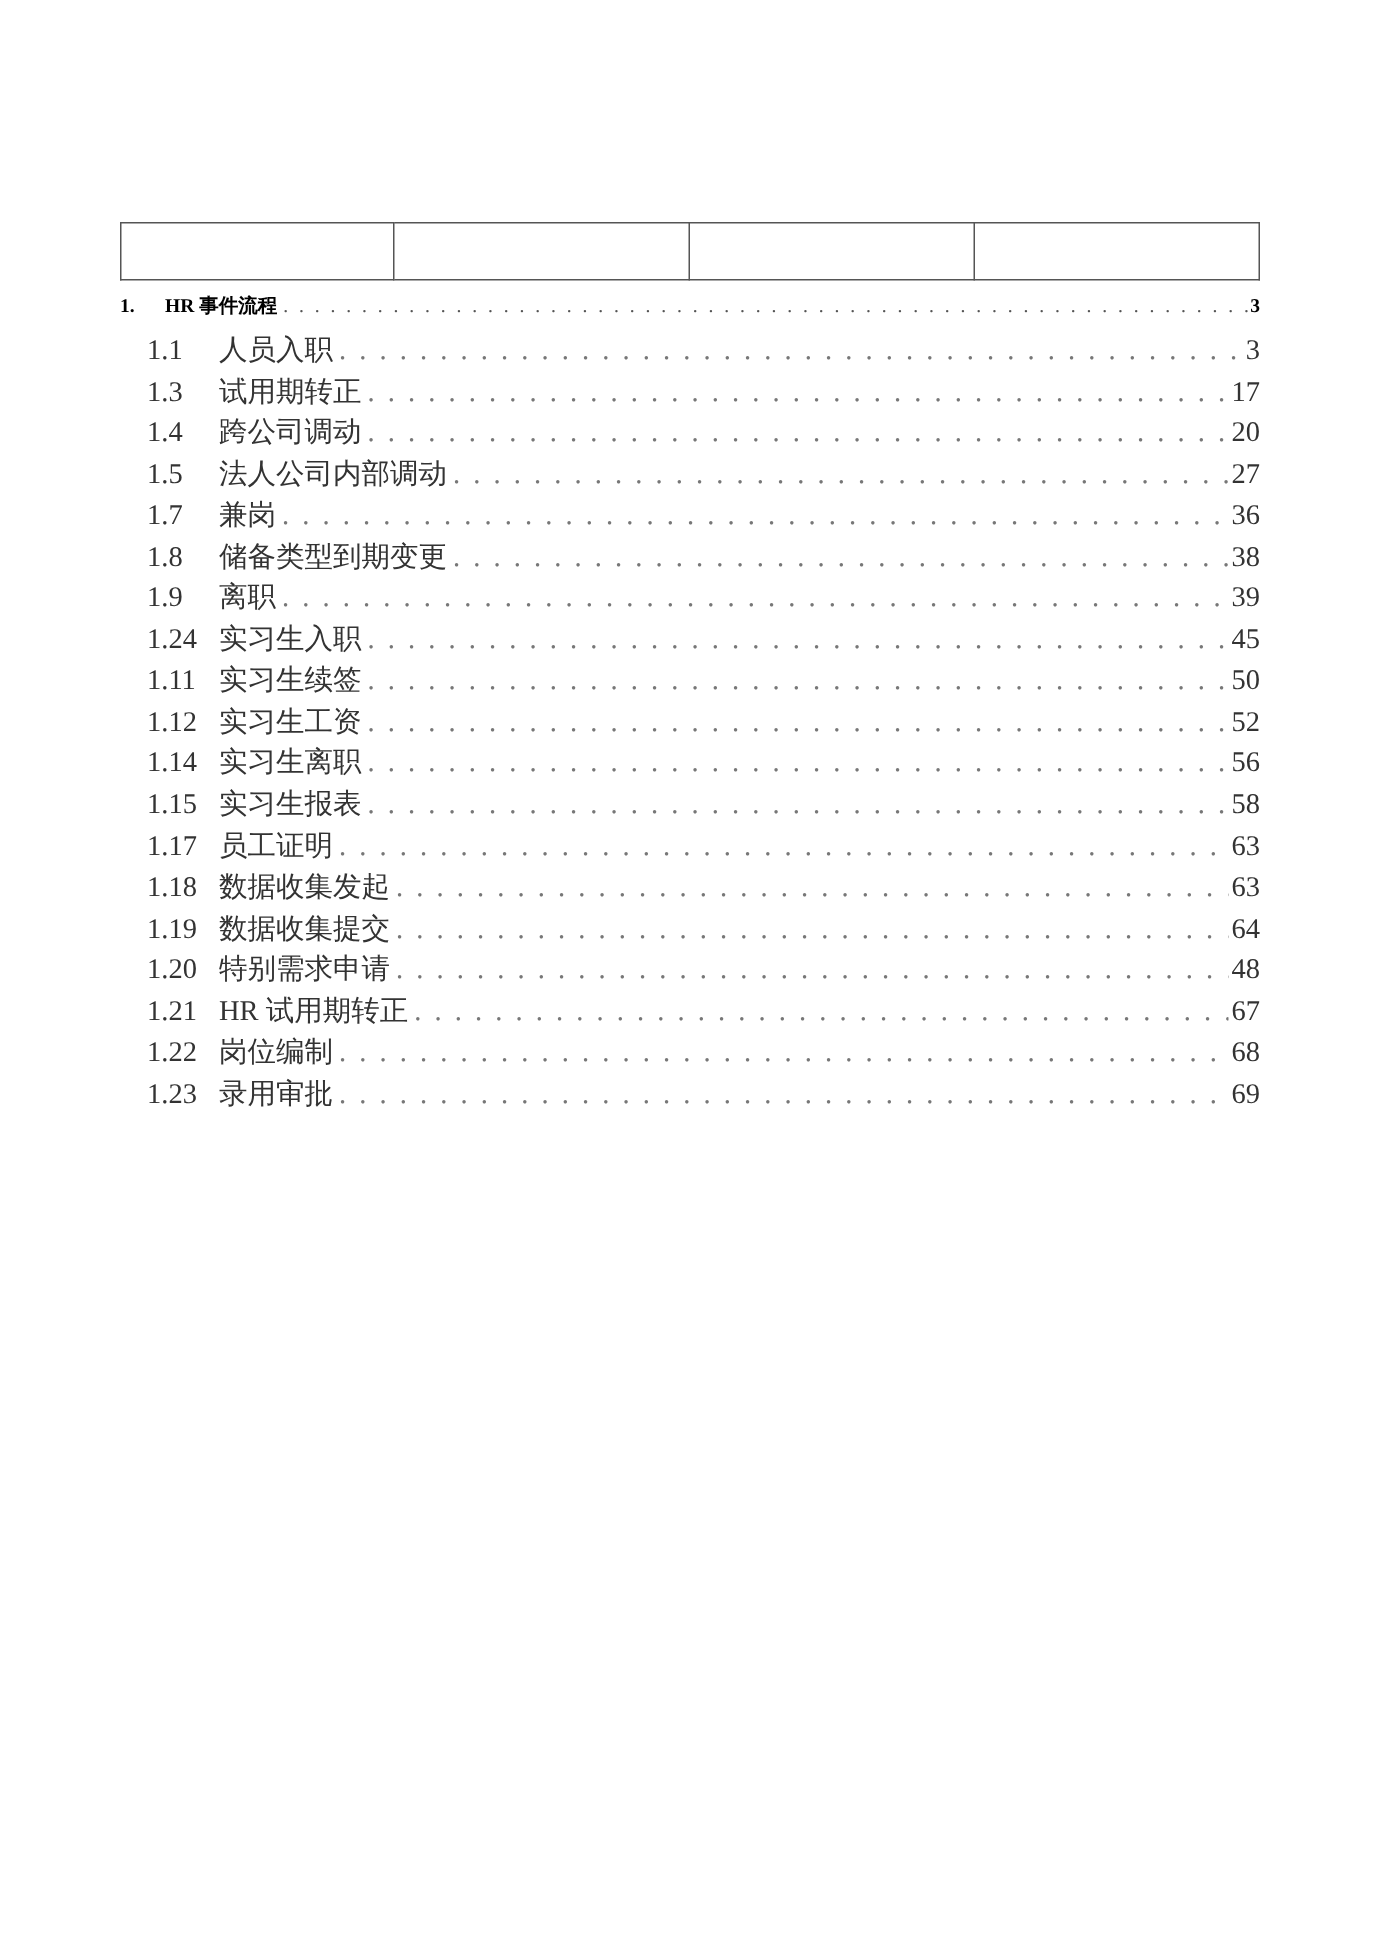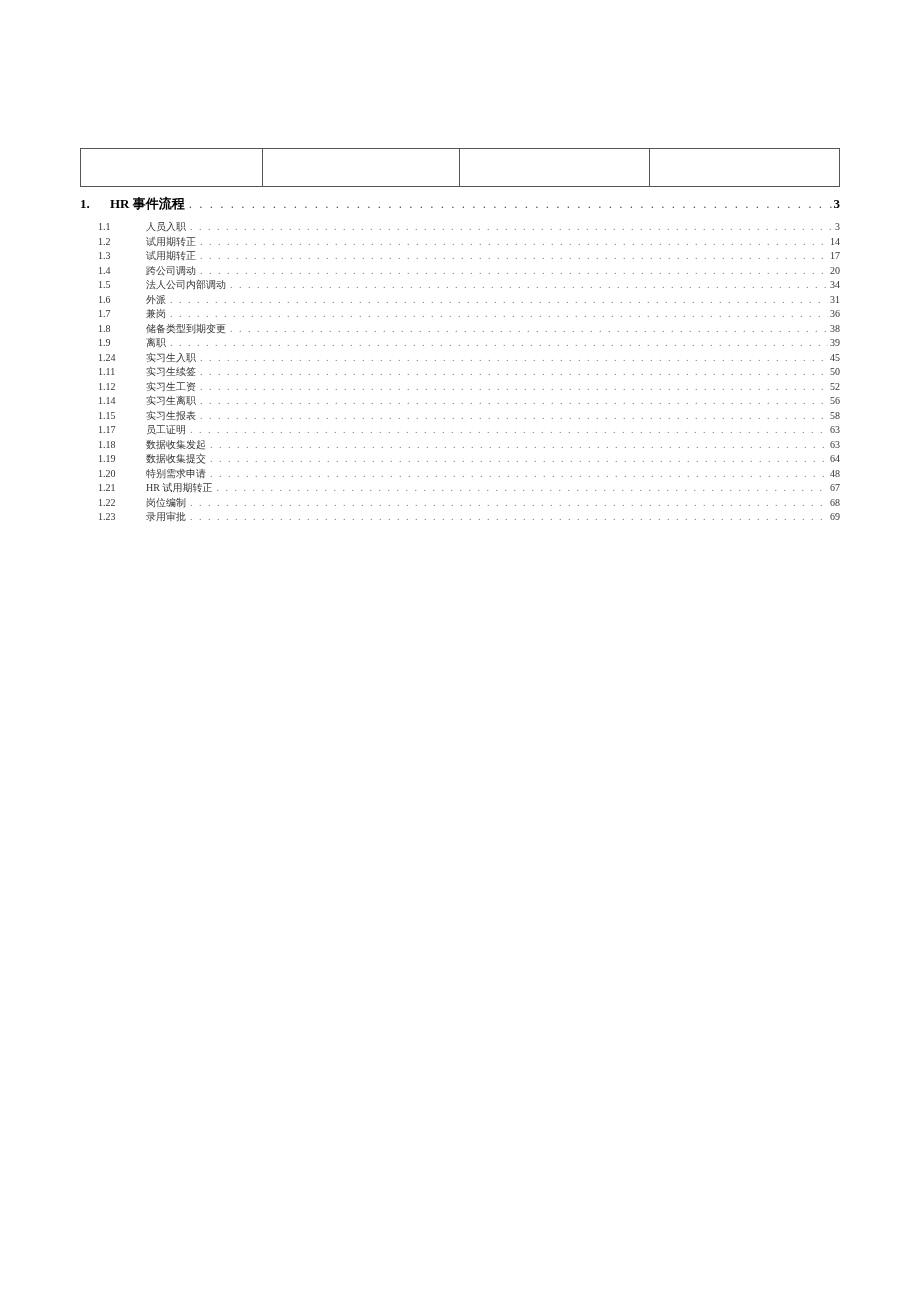--- a/index.html
+++ b/index.html
@@ -51,21 +51,21 @@
     .section-page {
       flex: 0 0 auto;
       padding-left: 2px;
     }
 
     .toc-list { padding-left: 18px; }
 
     .toc-row {
       display: flex;
       align-items: baseline;
-      font-size: 10px;
+      font-size: 19px;
       line-height: 1.45;
       white-space: nowrap;
       overflow: hidden;
       color: #333;
     }
     .toc-num {
       width: 48px;
       flex: 0 0 auto;
     }
     .toc-title {
@@ -109,48 +109,36 @@
 </div>
 
 <div class="toc-list" id="toc-list">
     <div class="toc-row">
       <span class="toc-num">1.1</span>
       <span class="toc-title">人员入职</span>
       <span class="toc-leader leader-fill"></span>
       <span class="toc-page">3</span>
     </div>
     <div class="toc-row">
-      <span class="toc-num">1.2</span>
-      <span class="toc-title">试用期转正</span>
-      <span class="toc-leader leader-fill"></span>
-      <span class="toc-page">14</span>
-    </div>
-    <div class="toc-row">
       <span class="toc-num">1.3</span>
       <span class="toc-title">试用期转正</span>
       <span class="toc-leader leader-fill"></span>
       <span class="toc-page">17</span>
     </div>
     <div class="toc-row">
       <span class="toc-num">1.4</span>
       <span class="toc-title">跨公司调动</span>
       <span class="toc-leader leader-fill"></span>
       <span class="toc-page">20</span>
     </div>
     <div class="toc-row">
       <span class="toc-num">1.5</span>
       <span class="toc-title">法人公司内部调动</span>
       <span class="toc-leader leader-fill"></span>
-      <span class="toc-page">34</span>
-    </div>
-    <div class="toc-row">
-      <span class="toc-num">1.6</span>
-      <span class="toc-title">外派</span>
-      <span class="toc-leader leader-fill"></span>
-      <span class="toc-page">31</span>
+      <span class="toc-page">27</span>
     </div>
     <div class="toc-row">
       <span class="toc-num">1.7</span>
       <span class="toc-title">兼岗</span>
       <span class="toc-leader leader-fill"></span>
       <span class="toc-page">36</span>
     </div>
     <div class="toc-row">
       <span class="toc-num">1.8</span>
       <span class="toc-title">储备类型到期变更</span>

